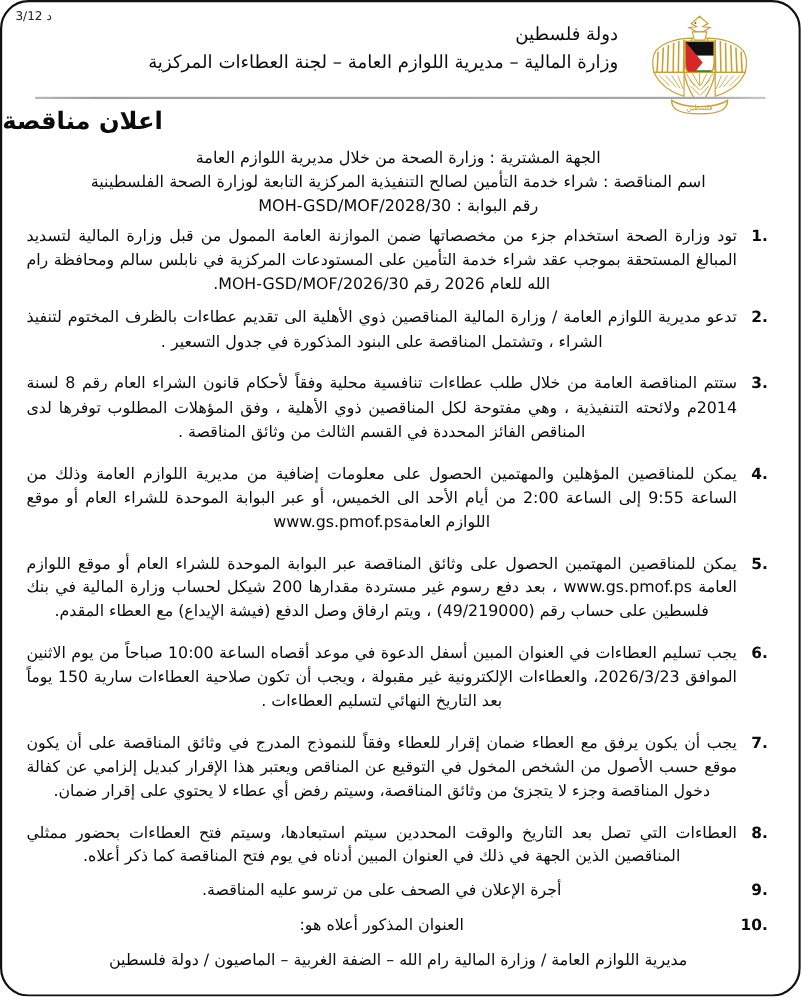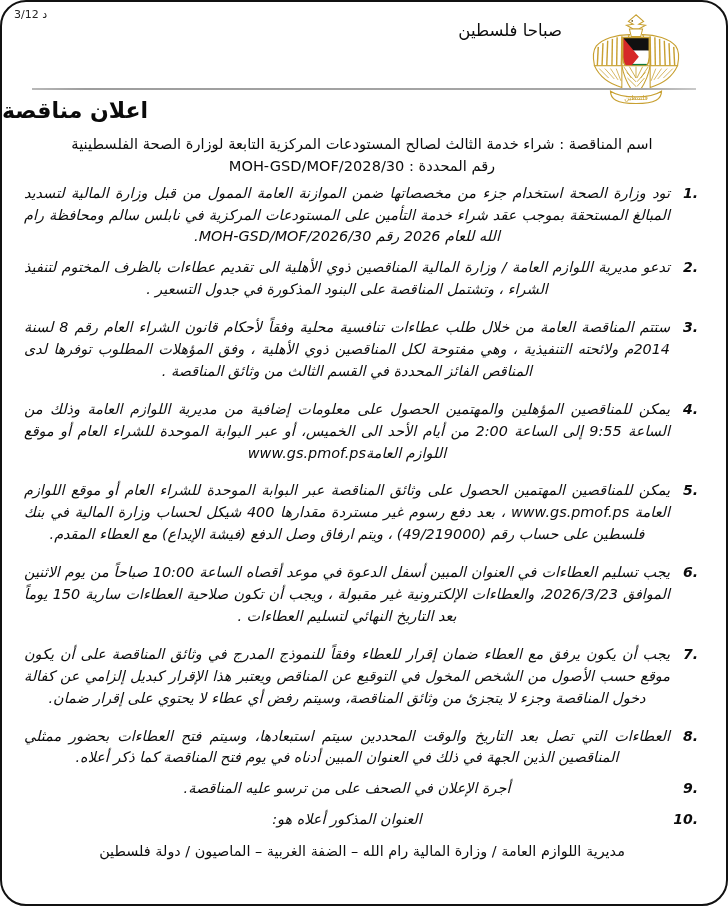--- a/index.html
+++ b/index.html
@@ -106,21 +106,20 @@
   .ltr {
     direction: ltr;
     unicode-bidi: embed;
     display: inline-block;
   }
   ol.items {
     list-style: none;
     margin: 6px 0 0 0;
     padding: 0;
     counter-reset: itm;
-    font-style: italic;
   }
   ol.items > li {
     position: relative;
     counter-increment: itm;
     padding-right: 30px;
     margin-bottom: 9px;
     font-size: 14.4px;
     line-height: 1.52;
     text-align: justify;
     text-align-last: center;
@@ -145,21 +144,22 @@
 </head>
 <body>
 
 <div class="page">
 
   <div class="page-marker">3/12 د</div>
 
   <div class="header">
 
     <div class="header-text">
-      <div class="header-line1">صباحا فلسطين</div>
+      <div class="header-line1">دولة فلسطين</div>
+      <div class="header-line2">وزارة المالية – مديرية اللوازم العامة – لجنة العطاءات المركزية</div>
     </div>
 
     <div class="emblem-wrap">
       <svg class="emblem" viewBox="0 0 110 106">
 
         <path d="M55 3 L47 10 L52 13 L45 14 L52 18 L58 18 L65 14 L58 13 L63 10 Z" fill="#ffffff" stroke="#c8a031" stroke-width="1.2"></path>
         <circle cx="51" cy="9.5" r="0.9" fill="#6b5316"></circle>
 
         <path d="M48 18 L62 18 L60 26 L50 26 Z" fill="#ffffff" stroke="#c8a031" stroke-width="1.1"></path>
 
@@ -216,33 +216,34 @@
     </div>
   </div>
 
   <div class="hrule"></div>
 
   <div class="title">اعلان مناقصة</div>
 
   <div class="content">
 
     <div class="intro">
-      <div>اسم المناقصة   :  شراء خدمة الثالث لصالح المستودعات المركزية التابعة لوزارة الصحة الفلسطينية</div>
+      <div>الجهة المشترية : وزارة الصحة من خلال مديرية اللوازم العامة</div>
+      <div>اسم المناقصة   :  شراء خدمة التأمين لصالح التنفيذية المركزية التابعة لوزارة الصحة الفلسطينية</div>
       <div>
-        <span>رقم المحددة :</span>
+        <span>رقم البوابة :</span>
         <span class="ltr">MOH-GSD/MOF/2028/30</span>
       </div>
     </div>
 
     <ol class="items">
       <li>تود وزارة الصحة  استخدام جزء من مخصصاتها ضمن الموازنة العامة الممول من قبل وزارة المالية لتسديد المبالغ المستحقة بموجب عقد شراء خدمة التأمين على المستودعات المركزية في نابلس سالم ومحافظة رام الله للعام 2026 رقم MOH-GSD/MOF/2026/30.</li>
       <li class="spaced">تدعو مديرية اللوازم العامة / وزارة المالية  المناقصين ذوي الأهلية الى تقديم عطاءات بالظرف المختوم لتنفيذ الشراء ، وتشتمل المناقصة على البنود المذكورة في جدول التسعير  .</li>
       <li class="spaced">ستتم المناقصة العامة من خلال طلب عطاءات تنافسية محلية وفقاً لأحكام قانون الشراء العام رقم 8 لسنة 2014م ولائحته التنفيذية ، وهي مفتوحة لكل المناقصين ذوي الأهلية ، وفق المؤهلات المطلوب توفرها لدى المناقص الفائز  المحددة في القسم الثالث من وثائق المناقصة .</li>
       <li class="spaced">يمكن للمناقصين المؤهلين والمهتمين الحصول على معلومات إضافية من مديرية اللوازم العامة  وذلك من الساعة 9:55 إلى الساعة 2:00  من أيام الأحد الى الخميس، أو عبر البوابة الموحدة للشراء العام أو موقع اللوازم العامةwww.gs.pmof.ps</li>
-      <li class="spaced">يمكن للمناقصين المهتمين الحصول على وثائق المناقصة عبر البوابة الموحدة للشراء العام أو موقع اللوازم العامة www.gs.pmof.ps ، بعد دفع رسوم غير مستردة مقدارها   400 شيكل لحساب وزارة المالية في بنك فلسطين على حساب رقم   (49/219000) ، ويتم ارفاق وصل الدفع (فيشة الإيداع) مع العطاء المقدم.</li>
+      <li class="spaced">يمكن للمناقصين المهتمين الحصول على وثائق المناقصة عبر البوابة الموحدة للشراء العام أو موقع اللوازم العامة www.gs.pmof.ps ، بعد دفع رسوم غير مستردة مقدارها   200 شيكل لحساب وزارة المالية في بنك فلسطين على حساب رقم   (49/219000) ، ويتم ارفاق وصل الدفع (فيشة الإيداع) مع العطاء المقدم.</li>
       <li class="spaced">يجب تسليم العطاءات في العنوان المبين أسفل الدعوة في موعد أقصاه الساعة 10:00 صباحاً من يوم   الاثنين الموافق 2026/3/23، والعطاءات الإلكترونية غير مقبولة  ، ويجب أن تكون صلاحية العطاءات سارية 150 يوماً بعد التاريخ النهائي لتسليم العطاءات .</li>
       <li class="spaced">يجب أن يكون يرفق مع العطاء ضمان إقرار للعطاء وفقاً للنموذج المدرج في وثائق المناقصة على أن يكون موقع حسب الأصول من الشخص المخول في التوقيع عن المناقص ويعتبر هذا الإقرار كبديل إلزامي عن كفالة دخول المناقصة وجزء لا يتجزئ من وثائق المناقصة، وسيتم رفض أي عطاء لا يحتوي على إقرار ضمان.</li>
       <li>العطاءات التي تصل بعد التاريخ والوقت المحددين سيتم استبعادها، وسيتم فتح العطاءات بحضور ممثلي المناقصين الذين الجهة في ذلك في العنوان المبين أدناه  في يوم فتح المناقصة كما ذكر أعلاه.</li>
       <li>أجرة الإعلان في الصحف على من ترسو عليه المناقصة.</li>
       <li>العنوان المذكور أعلاه هو:</li>
     </ol>
 
     <div class="addr-block">
       <div>مديرية اللوازم العامة / وزارة المالية  رام الله – الضفة الغربية – الماصيون / دولة فلسطين</div>
 

